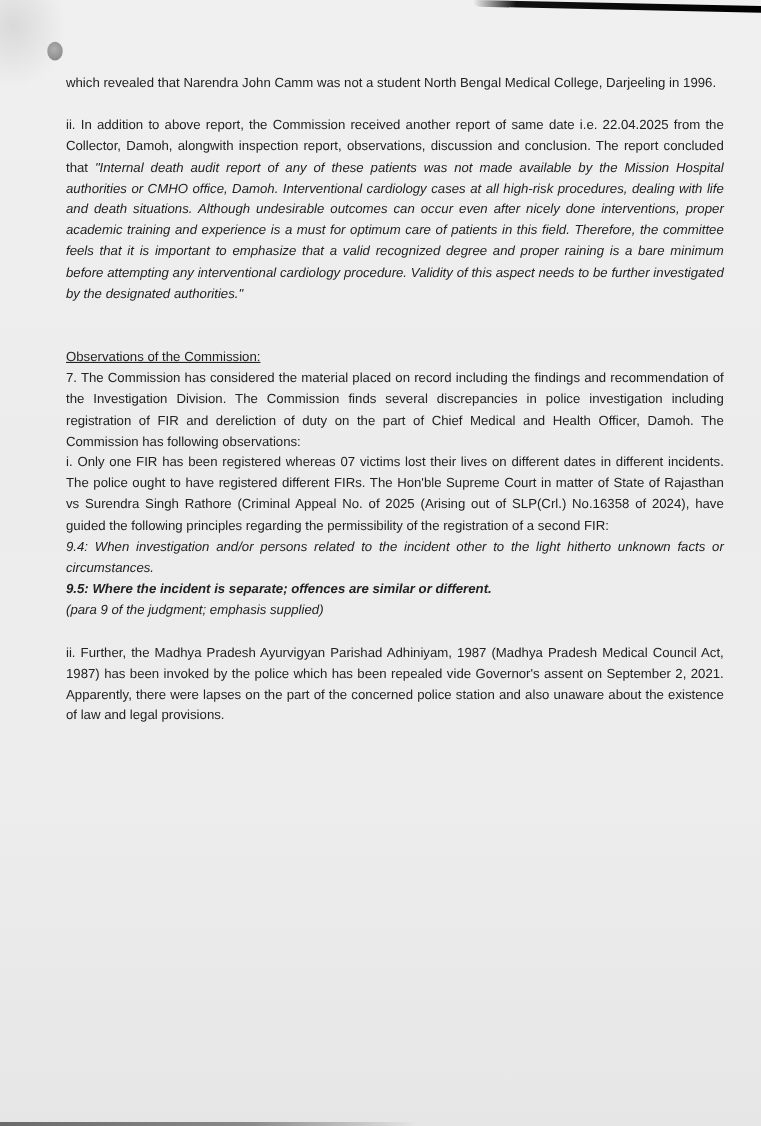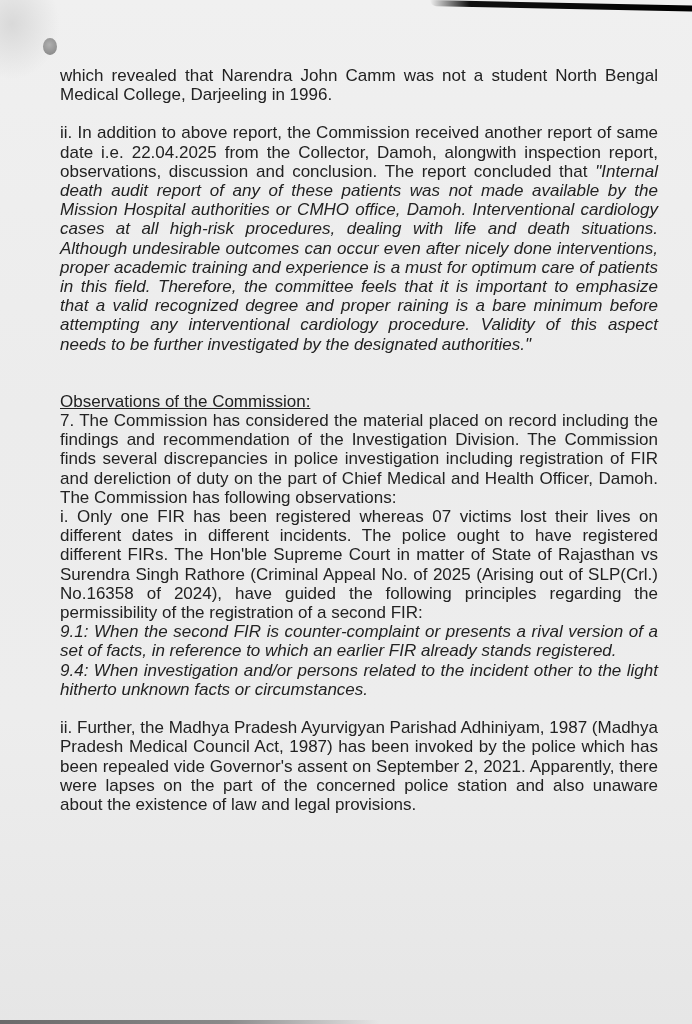--- a/index.html
+++ b/index.html
@@ -28,21 +28,21 @@
     position: absolute; left: 0; top: 0; width: 60px; height: 80px;
     background: radial-gradient(ellipse at 20% 30%, #d9d9d9 0%, rgba(230,230,230,0) 70%);
   }
   .punch-hole {
     position: absolute; left: 43px; top: 38px; width: 14px; height: 17px;
     border-radius: 50%;
     background: radial-gradient(circle at 45% 40%, #b0b0b0 0%, #8f8f8f 70%, #777 100%);
   }
   .content {
     position: absolute; left: 60px; top: 66px; width: 598px;
-    font-size: 17px; line-height: 19.2px;
+    font-size: 12px; line-height: 19.2px;
     text-align: justify;
   }
   p { margin: 0; }
   .gap { height: 19px; }
   .it { font-style: italic; }
   .bd { font-weight: bold; }
   .heading { font-weight: normal; text-decoration: underline; }
 </style>
 </head>
 <body>
@@ -60,19 +60,20 @@
     <p>
       <span>ii. In addition to above report, the Commission received another report of same date i.e. 22.04.2025 from the Collector, Damoh, alongwith inspection report, observations, discussion and conclusion. The report concluded that </span><span class="it">"Internal death audit report of any of these patients was not made available by the Mission Hospital authorities or CMHO office, Damoh. Interventional cardiology cases at all high-risk procedures, dealing with life and death situations. Although undesirable outcomes can occur even after nicely done interventions, proper academic training and experience is a must for optimum care of patients in this field. Therefore, the committee feels that it is important to emphasize that a valid recognized degree and proper raining is a bare minimum before attempting any interventional cardiology procedure. Validity of this aspect needs to be further investigated by the designated authorities."</span>
     </p>
     <div class="gap"></div>
 
     <div class="gap"></div>
 
     <p class="heading">Observations of the Commission:</p>
     <p>7. The Commission has considered the material placed on record including the findings and recommendation of the Investigation Division. The Commission finds several discrepancies in police investigation including registration of FIR and dereliction of duty on the part of Chief Medical and Health Officer, Damoh. The Commission has following observations:</p>
     <p>i. Only one FIR has been registered whereas 07 victims lost their lives on different dates in different incidents. The police ought to have registered different FIRs. The Hon'ble Supreme Court in matter of State of Rajasthan vs Surendra Singh Rathore (Criminal Appeal No. of 2025 (Arising out of SLP(Crl.) No.16358 of 2024), have guided the following principles regarding the permissibility of the registration of a second FIR:</p>
-    <p class="it">9.1: When the second FIR is counter-complaint or presents a rival version of a set of facts, in reference to which an earlier FIR already stands registered.</p>
     <p class="it">9.4: When investigation and/or persons related to the incident other to the light hitherto unknown facts or circumstances.</p>
+    <p class="it bd">9.5: Where the incident is separate; offences are similar or different.</p>
+    <p class="it">(para 9 of the judgment; emphasis supplied)</p>
     <div class="gap"></div>
 
     <p>ii. Further, the Madhya Pradesh Ayurvigyan Parishad Adhiniyam, 1987 (Madhya Pradesh Medical Council Act, 1987) has been invoked by the police which has been repealed vide Governor's assent on September 2, 2021. Apparently, there were lapses on the part of the concerned police station and also unaware about the existence of law and legal provisions.</p>
   </div>
 </div>
 
 </body></html>

